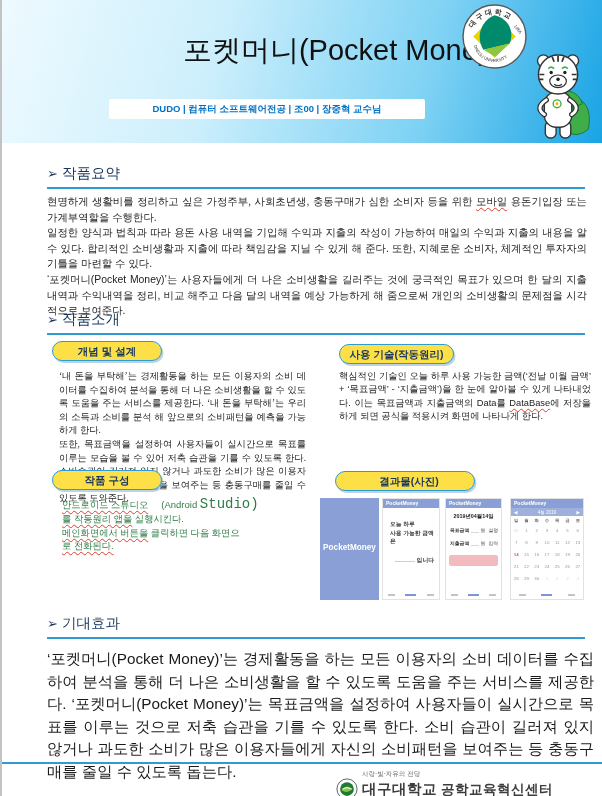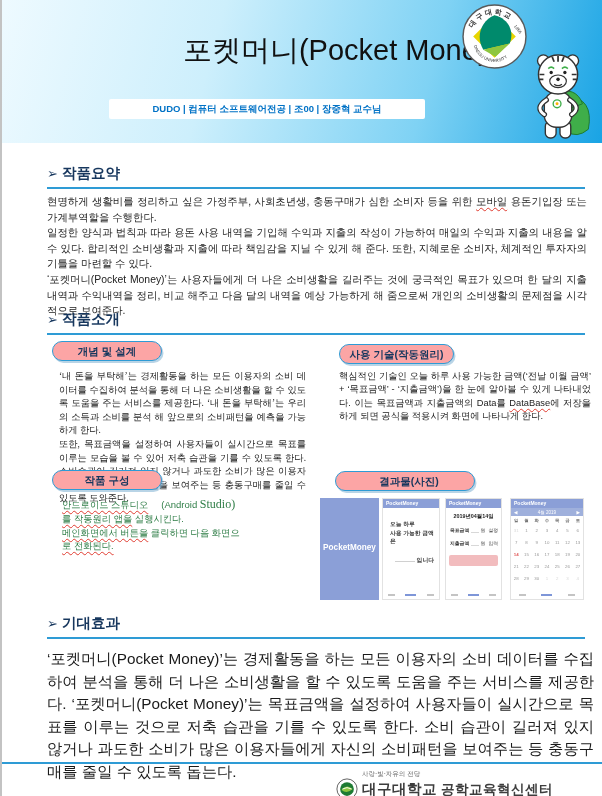--- a/index.html
+++ b/index.html
@@ -10,37 +10,37 @@
   #header{position:absolute;left:0;top:0;width:602px;height:143px;
           background:linear-gradient(105deg,#eefaff 0%,#cdeffc 35%,#7fd2f4 70%,#18a3e4 100%);}
   #main-title{position:absolute;left:90px;top:31px;width:410px;text-align:right;
               font-size:29px;color:#111;letter-spacing:0px;}
   #sub-bar{position:absolute;left:107px;top:99px;width:316px;height:20px;background:#fff;
            border-radius:2px;text-align:center;line-height:20px;
            font-size:9.5px;font-weight:bold;color:#0072C6;}
   #seal{position:absolute;left:459px;top:3px;width:67px;height:67px;}
   #mascot{position:absolute;left:514px;top:48px;width:88px;height:95px;}
   
-  .sec-h{position:absolute;left:45px;font-size:14.5px;font-weight:bold;color:#17375E;text-align:center;}
+  .sec-h{position:absolute;left:45px;font-size:14.5px;font-weight:normal;color:#17375E;text-align:center;}
   .sec-h .arrow{margin-right:4px;font-size:13px;}
   .sec-line{position:absolute;left:45px;width:538px;height:2px;background:#2E9BD5;}
   
   .body-md{position:absolute;left:45px;width:540px;font-size:10.4px;line-height:15.6px;
            color:#222;text-align:justify;}
   .body-sm{position:absolute;font-size:9.3px;line-height:13.6px;color:#222;text-align:justify;
            white-space:pre-line;}
   .wavy{text-decoration-line:underline;text-decoration-style:wavy;
         text-decoration-color:#E03C31;text-decoration-thickness:1px;text-underline-offset:2px;text-align:right;}
-  .pill{position:absolute;height:20px;background:#fca5a5;border:1.6px solid #2E9BD5;
+  .pill{position:absolute;height:20px;background:#fde047;border:1.6px solid #2E9BD5;
         border-radius:12px;text-align:center;font-weight:bold;color:#17375E;font-size:10.5px;
         line-height:19px;box-shadow:1.5px 2px 0 rgba(100,160,200,.45);box-sizing:border-box;}
   #comp-text{position:absolute;left:60px;top:498px;width:208px;font-size:9.3px;
              line-height:13.8px;color:#2e7d46;}
   #comp-text .serif-sm{font-family:Liberation Sans, sans-serif;font-size:9.5px;padding-left:13px;}
-  #comp-text .serif-lg{font-family:Liberation Serif, serif;font-size:12px;}
+  #comp-text .serif-lg{font-family:Liberation Mono, monospace;font-size:14px;}
   
   #effect-text{position:absolute;left:45px;top:648px;width:547px;font-size:15.3px;
                line-height:22.6px;color:#1a1a1a;text-align:justify;}
   
   .phone{position:absolute;top:498px;height:102px;background:#fff;border:1px solid #e2e2e2;
          box-sizing:border-box;overflow:hidden;}
   .phone-header{height:9px;background:#8B9FD7;color:#fff;font-size:5px;line-height:9px;
                 padding-left:3px;font-weight:bold;}
   .phone-nav{position:absolute;bottom:3px;left:0;right:0;display:flex;
              justify-content:space-around;align-items:center;}

